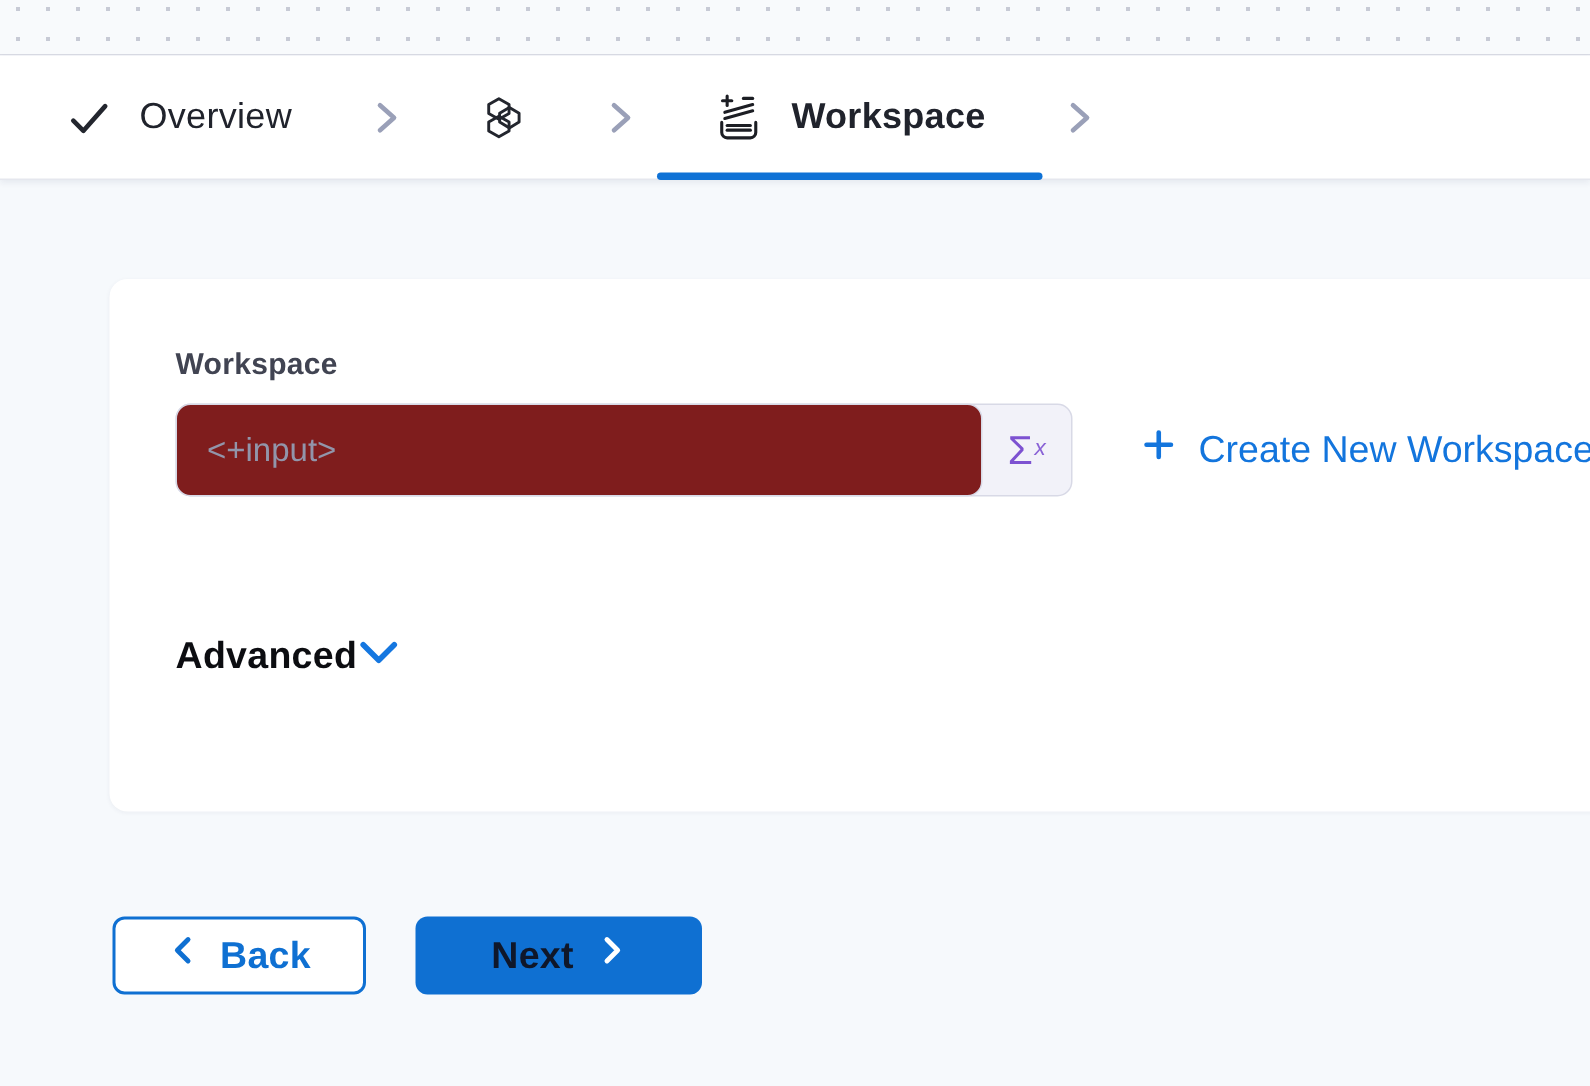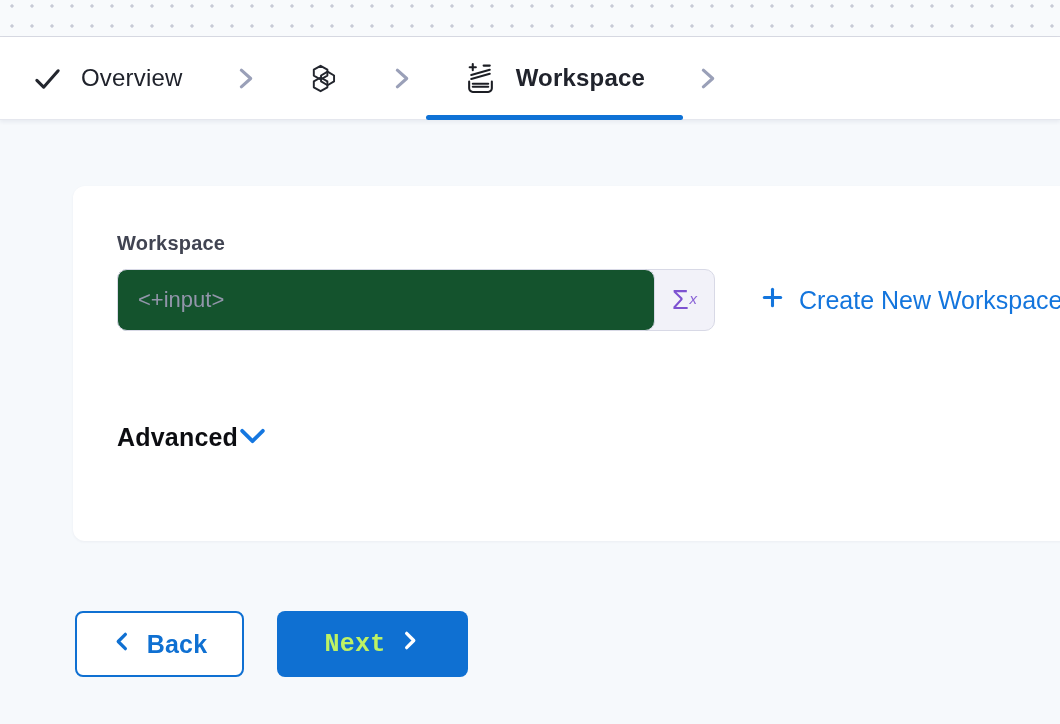--- a/index.html
+++ b/index.html
@@ -33,21 +33,21 @@
   .step {
     height: 100%;
     display: flex;
     align-items: center;
     gap: 19px;
     padding: 0 38px;
     position: relative;
     cursor: pointer;
     white-space: nowrap;
   }
-  .step:first-child { padding-left: 33px; }
+  .step:first-child { padding-left: 45px; }
   .step-label { font-size: 24px; color: #20232c; letter-spacing: 0.2px; }
   .step.active .step-label { font-weight: 700; }
   .step .icon { display: flex; align-items: center; }
   .active-underline {
     position: absolute;
     left: 0; right: 0; bottom: -1px;
     height: 5px;
     border-radius: 3px;
     background: #0f72d6;
   }
@@ -84,21 +84,21 @@
     border-radius: 10px;
     background: #f2f2f9;
   }
   .text-input {
     flex: 1;
     min-width: 0;
     height: 62px;
     margin: -1px 0 -1px -1px;
     border: 1px solid #d8d9e6;
     border-radius: 10px;
-    background: #14532d;
+    background: #7f1d1d;
     padding: 16px 20px;
     font-family: "Liberation Sans", sans-serif;
     font-size: 22px;
     color: #9295aa;
     outline: none;
   }
   .expr-btn {
     width: 59px;
     border: none;
     background: transparent;
@@ -130,21 +130,21 @@
   }
   .adv-label { font-size: 25px; font-weight: 700; color: #0c0d11; letter-spacing: 0.2px; }
 
   
   .actions {
     margin: 70px 0 0 75px;
     display: flex;
     gap: 33px;
   }
   .btn {
-    height: 66px;
+    height: 52px;
     border-radius: 8px;
     font-family: "Liberation Sans", sans-serif;
     font-size: 25px;
     font-weight: 600;
     display: flex;
     align-items: center;
     justify-content: center;
     gap: 14px;
     cursor: pointer;
     letter-spacing: 0.2px;
@@ -153,22 +153,21 @@
   .btn.back {
     width: 169px;
     background: #ffffff;
     border: 2px solid #0f70d2;
     color: #0f70d2;
   }
   .btn.next {
     width: 191px;
     background: #0f70d2;
     border: none;
-    color: #bef264;
-    font-family: Liberation Mono, monospace;
+    color: #0f172a;
   }
 </style>
 </head>
 <body>
 
 <div class="dots-band"></div>
 
 <header class="stepper-bar">
 
   <div class="step completed">

